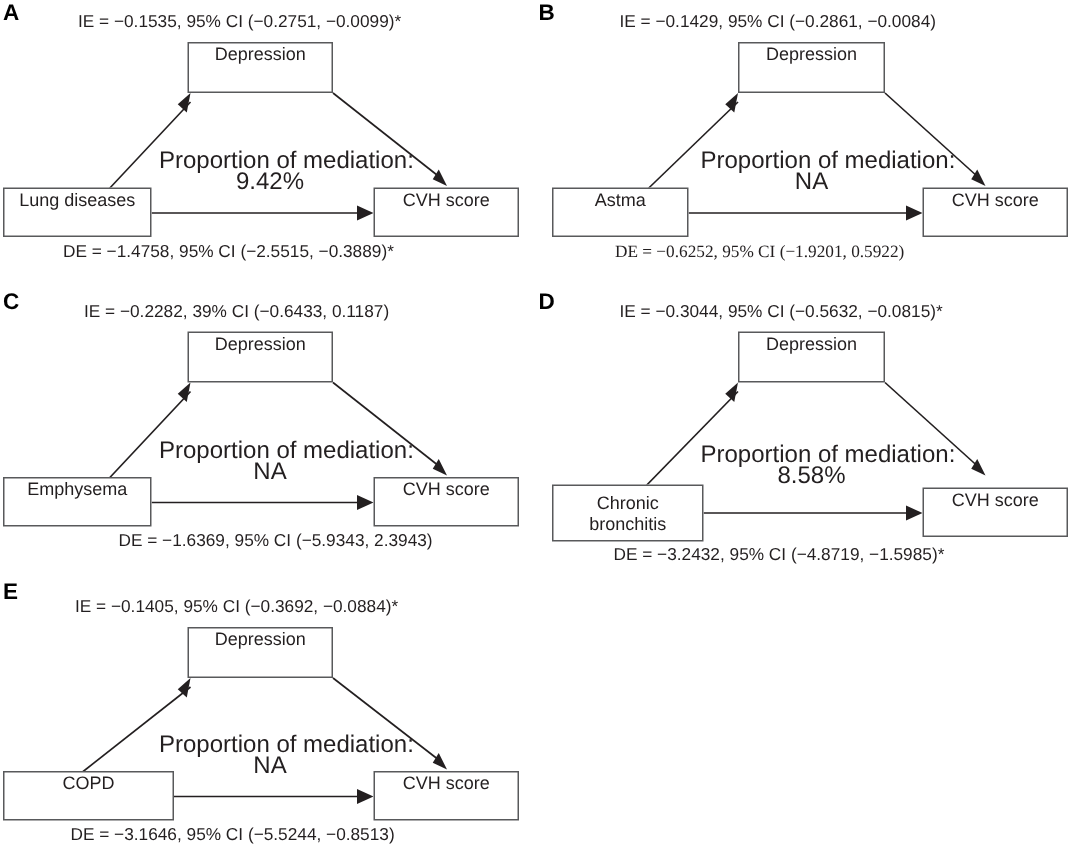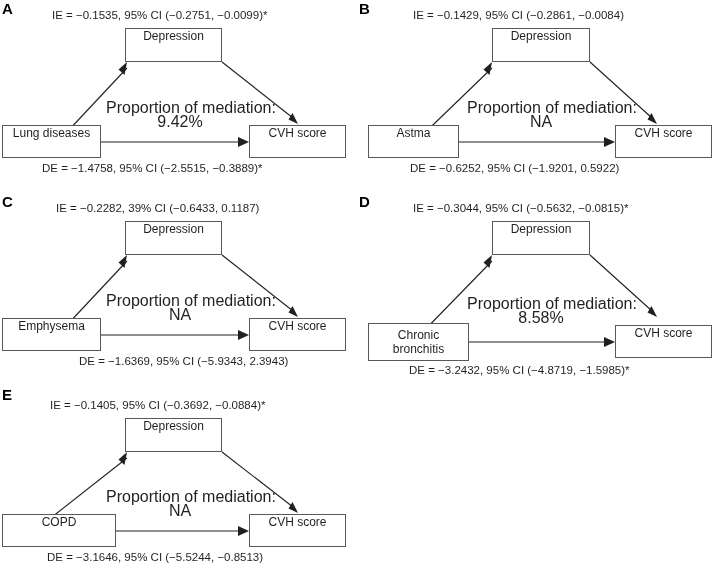--- a/index.html
+++ b/index.html
@@ -137,21 +137,21 @@
       <span>Astma</span>
     </div>
 
     <div class="node" style="left:258px; top:125px; width:97px; height:33px;">
       <span>CVH score</span>
     </div>
 
     <div class="prop-label" style="left:110px; top:101px; width:148px;">Proportion of mediation:</div>
     <div class="prop-label" style="left:110px; top:115px; width:148px;">NA</div>
 
-    <div class="eq-label" style="left:53px; top:161px;">DE = −0.6252, 95% CI (−1.9201, 0.5922)</div>
+    <div class="eq-label" style="left:53px; top:161px;font-family:Liberation Serif, serif;">DE = −0.6252, 95% CI (−1.9201, 0.5922)</div>
   </div>
 
   <div class="panel" style="left:0px; top:193px;">
     <div class="panel-letter">C</div>
 
     <div class="eq-label" style="left:56px; top:8px;">IE = −0.2282, 39% CI (−0.6433, 0.1187)</div>
 
     <svg class="edges">
       <line x1="52" y1="148" x2="127" y2="68"></line>
       <polygon class="arrowhead" points="127,62 118.5,69.5 124.5,75"></polygon>

